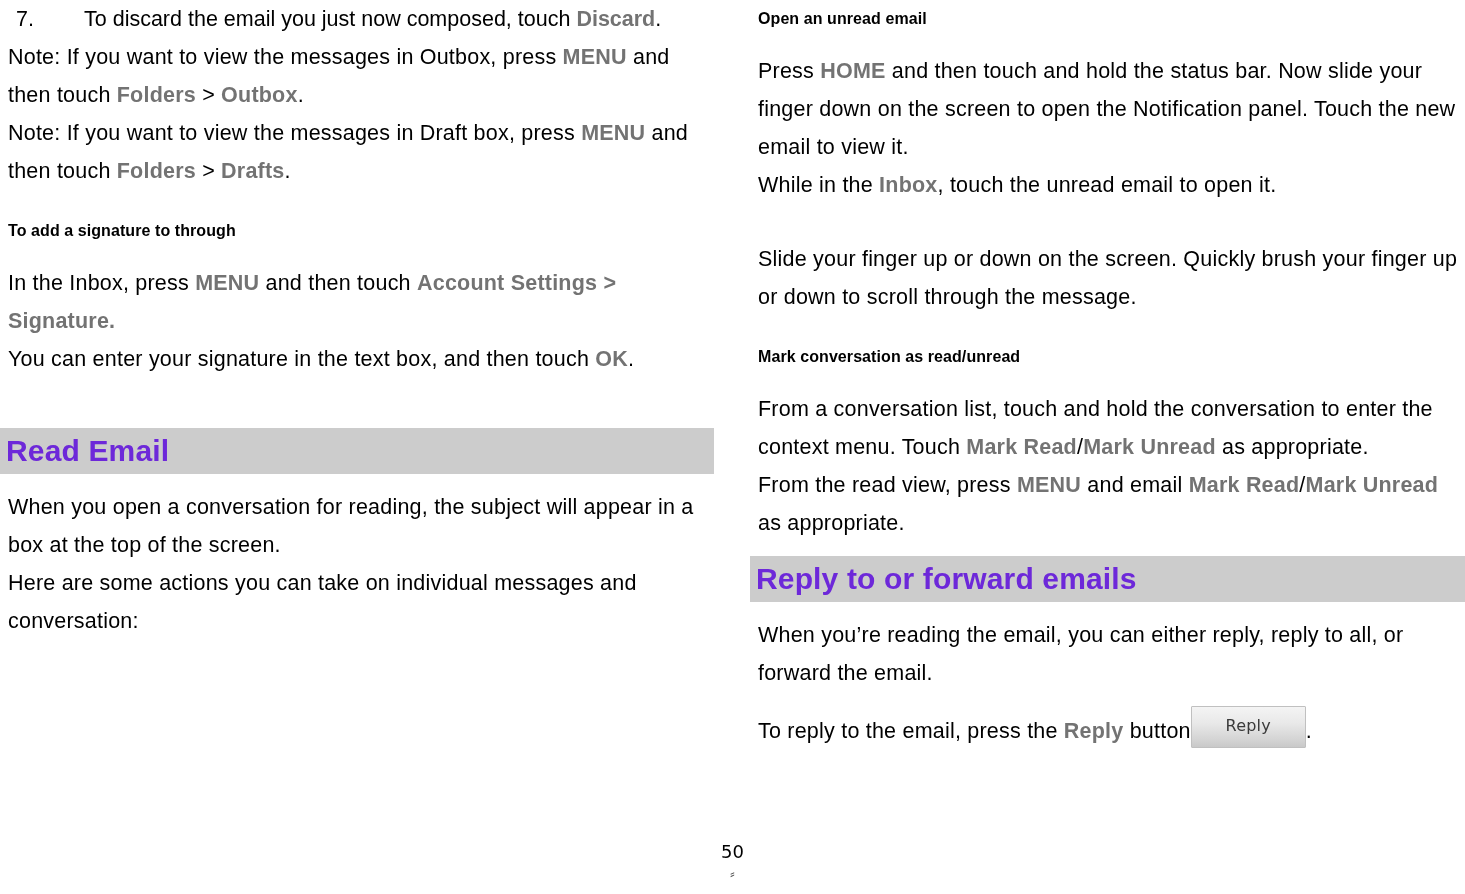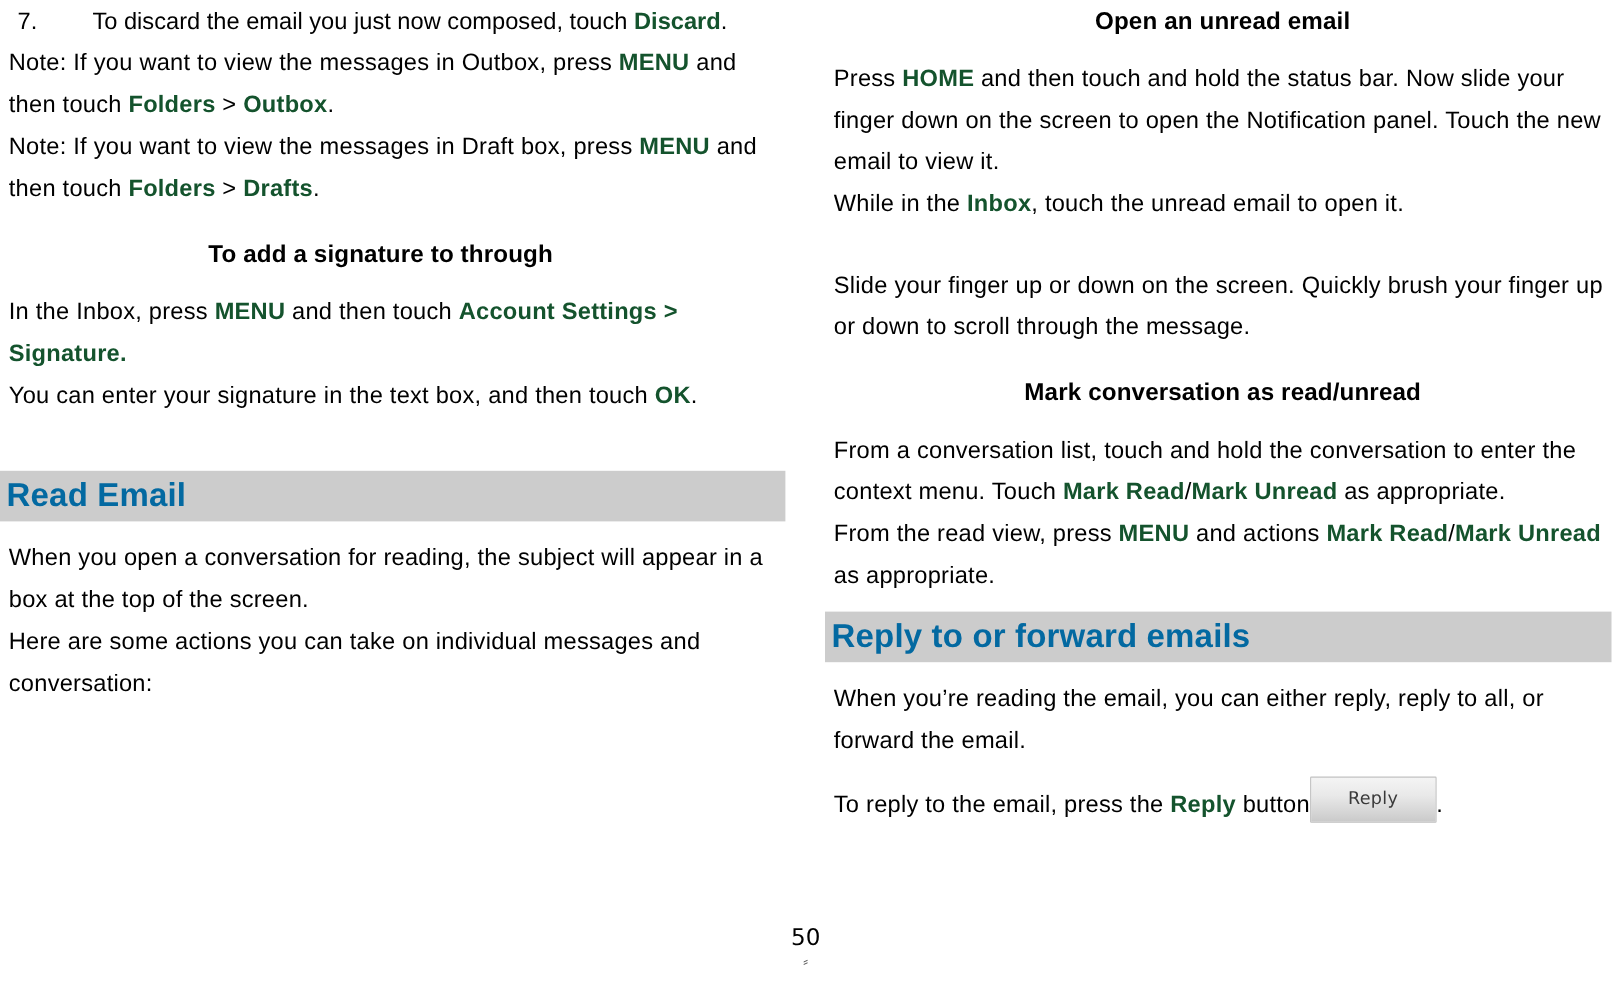--- a/index.html
+++ b/index.html
@@ -42,39 +42,38 @@
     padding-right: 0px;
   }
   p {
     margin: 0;
     font-size: 21.5px;
     line-height: 38px;
     letter-spacing: 0.01em;
     white-space: pre-wrap;
   }
   .h2 {
-    font-size: 22px;
+    font-size: 16px;
     font-weight: bold;
-    text-align: center;
     line-height: 38px;
     margin: 0;
     letter-spacing: 0.005em;
   }
   .h2-left-pad { padding-right: 28px; }
   .banner {
     background: #cccccc;
     font-size: 30px;
     font-weight: bold;
     line-height: 46px;
     margin: 0;
     padding-left: 6px;
     letter-spacing: 0.005em;
-    color: #0369a1;
-  }
-  .blue { color: #14532d; font-weight: bold; }
+    color: #6d28d9;
+  }
+  .blue { color: #737373; font-weight: bold; }
   .ol-item {
     position: relative;
     padding-left: 76px;
     font-size: 21.5px;
     line-height: 38px;
   }
   .ol-num {
     position: absolute;
     left: 8px;
     top: 0;
@@ -104,21 +103,21 @@
     font-family: "DejaVu Sans", sans-serif;
     color: #3a3a3a;
     line-height: 20px;
   }
   .pagenum {
     position: absolute;
     left: 0;
     right: 0;
     bottom: 28px;
     text-align: center;
-    font-size: 21px;
+    font-size: 18px;
     line-height: 28px;
     font-family: "DejaVu Sans", sans-serif;
   }
   .pagemark {
     position: absolute;
     left: 0;
     right: 0;
     bottom: 14px;
     text-align: center;
     font-size: 13px;
@@ -188,21 +187,21 @@
 
       <p>Slide your finger up or down on the screen. Quickly brush your finger up or down to scroll through the message.</p>
 
       <div class="spacer-md"></div>
 
       <p class="h2">Mark conversation as read/unread</p>
 
       <div class="spacer-sm"></div>
 
       <p><span>From a conversation list, touch and hold the conversation to enter the context menu. Touch </span><span class="blue">Mark Read</span><span>/</span><span class="blue">Mark Unread</span><span> as appropriate.
-From the read view, press </span><span class="blue">MENU</span><span> and actions </span><span class="blue">Mark Read</span><span>/</span><span class="blue">Mark Unread</span><span> as appropriate.</span></p>
+From the read view, press </span><span class="blue">MENU</span><span> and email </span><span class="blue">Mark Read</span><span>/</span><span class="blue">Mark Unread</span><span> as appropriate.</span></p>
 
       <div class="spacer-sm"></div>
     </div>
 
     <div class="banner">Reply to or forward emails</div>
 
     <div class="pad-r">
       <div class="spacer-sm"></div>
 
       <p>When you’re reading the email, you can either reply, reply to all, or forward the email.</p>

